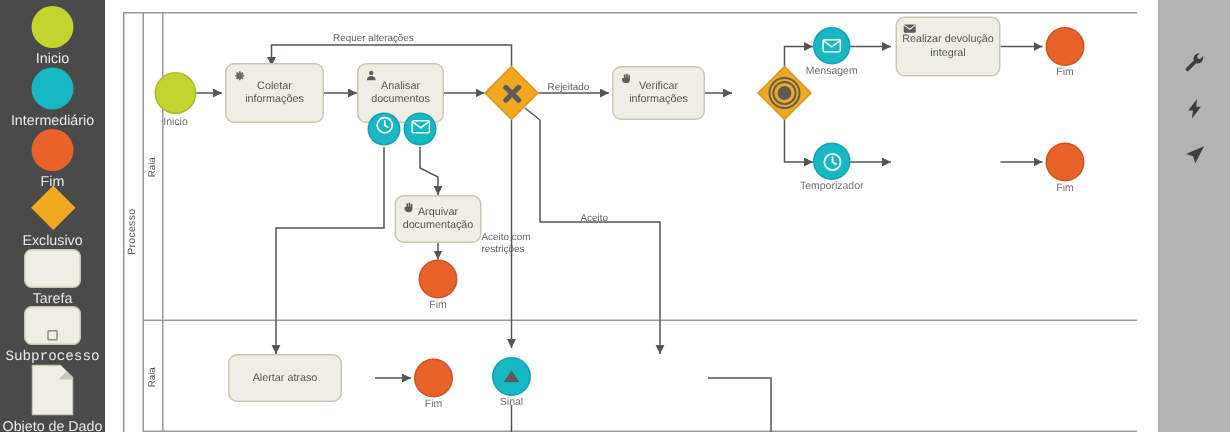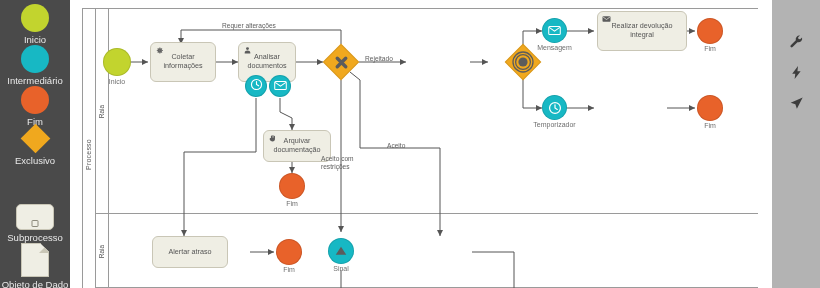--- a/index.html
+++ b/index.html
@@ -171,22 +171,26 @@
     <div class="pal-item" style="top:86px;">
       <div class="circ c-orange"></div>
       <div class="pal-label">Fim</div>
     </div>
 
     <div class="pal-item" style="top:124px;">
       <div class="diamond"></div>
       <div class="pal-label">Exclusivo</div>
     </div>
 
-
-    <div class="pal-item" style="top:204px;">
+    <div class="pal-item" style="top:166px;">
+      <div class="rrect"></div>
+      <div class="pal-label">Tarefa</div>
+    </div>
+
+    <div class="pal-item" style="top:204px;font-family:Liberation Mono, monospace;">
       <div class="rrect sub"></div>
       <div class="pal-label">Subprocesso</div>
     </div>
 
     <div class="pal-item" style="top:243px;">
       <div class="docicon"></div>
       <div class="pal-label wrap">Objeto de Dado</div>
     </div>
   </div>
 
@@ -292,21 +296,21 @@
 
     <div class="node attached" style="left:199px;top:75px;width:22px;height:22px;">
       <span>
         <svg viewBox="0 0 18 14" width="13" height="11">
             <rect x="1" y="1.5" width="16" height="11" rx="1.4" fill="none" stroke="#fff" stroke-width="1.4"></rect>
             <path d="M1.6 2.6L9 8l7.4-5.4" fill="none" stroke="#fff" stroke-width="1.4"></path>
           </svg>
       </span>
     </div>
 
-    <div class="node task" style="left:193px;top:130px;width:68px;height:32px;position:absolute;">
+    <div class="node task" style="left:193px;top:130px;width:58px;height:32px;position:absolute;">
       <span class="tico">
         <svg viewBox="0 0 16 16" width="9" height="9">
             <path fill="#5c5c5c" d="M3 8.4c0-.8.5-1.3 1.2-1.3h1V3.6c0-.6.4-1 1-1s1 .4 1 1v3.2h.6V2.8c0-.6.4-1 1-1s1 .4 1 1v4h.6V4.2c0-.6.4-1 1-1s1 .4 1 1V9c0 2.6-1.7 4.4-4.2 4.4S3 11.6 3 9.4z"></path>
           </svg>
       </span>
       <span>Arquivar documentação</span>
     </div>
 
     <div class="node" style="left:209px;top:173px;">
       <div class="evt evt-end" style="width:26px;height:26px;"></div>
@@ -315,20 +319,28 @@
 
     <div class="node" style="left:253px;top:44px;width:36px;height:36px;">
       <div class="gw" style="width:26px;height:26px;margin:5px;"></div>
       <div class="gwinner">
         <svg viewBox="0 0 16 16" width="17" height="17">
             <path d="M4 4 L12 12 M12 4 L4 12" stroke="#5c5c5c" stroke-width="3.2" stroke-linecap="round"></path>
           </svg>
       </div>
     </div>
 
+    <div class="node task" style="left:338px;top:44px;width:62px;height:36px;position:absolute;">
+      <span class="tico">
+        <svg viewBox="0 0 16 16" width="9" height="9">
+            <path fill="#5c5c5c" d="M3 8.4c0-.8.5-1.3 1.2-1.3h1V3.6c0-.6.4-1 1-1s1 .4 1 1v3.2h.6V2.8c0-.6.4-1 1-1s1 .4 1 1v4h.6V4.2c0-.6.4-1 1-1s1 .4 1 1V9c0 2.6-1.7 4.4-4.2 4.4S3 11.6 3 9.4z"></path>
+          </svg>
+      </span>
+      <span>Verificar informações</span>
+    </div>
 
     <div class="node" style="left:435px;top:44px;width:36px;height:36px;">
       <div class="gw" style="width:26px;height:26px;margin:5px;"></div>
       <div class="gwinner">
         <svg viewBox="0 0 24 24" width="24" height="24">
           <circle cx="12" cy="12" r="10" fill="none" stroke="#5c5c5c" stroke-width="1.3"></circle>
           <circle cx="12" cy="12" r="7.4" fill="none" stroke="#5c5c5c" stroke-width="1.3"></circle>
           <circle cx="12" cy="12" r="4.6" fill="#5c5c5c"></circle>
         </svg>
       </div>
@@ -337,21 +349,21 @@
     <div class="node" style="left:472px;top:18px;">
       <div class="evt evt-inter" style="width:25px;height:25px;display:flex;align-items:center;justify-content:center;">
         <svg viewBox="0 0 18 14" width="13" height="11">
             <rect x="1" y="1.5" width="16" height="11" rx="1.4" fill="none" stroke="#fff" stroke-width="1.4"></rect>
             <path d="M1.6 2.6L9 8l7.4-5.4" fill="none" stroke="#fff" stroke-width="1.4"></path>
           </svg>
       </div>
       <div class="nlabel" style="top:26px;">Mensagem</div>
     </div>
 
-    <div class="node task" style="left:527px;top:11px;width:90px;height:40px;position:absolute;">
+    <div class="node task" style="left:527px;top:11px;width:70px;height:40px;position:absolute;">
       <span class="tico">
         <svg viewBox="0 0 18 14" width="9" height="8">
             <rect x="1" y="1.5" width="16" height="11" rx="1.4" fill="#5c5c5c"></rect>
             <path d="M1.6 2.6L9 8l7.4-5.4" fill="none" stroke="#efeee4" stroke-width="1.4"></path>
           </svg>
       </span>
       <span>Realizar devolução integral</span>
     </div>
 
     <div class="node" style="left:627px;top:18px;">

